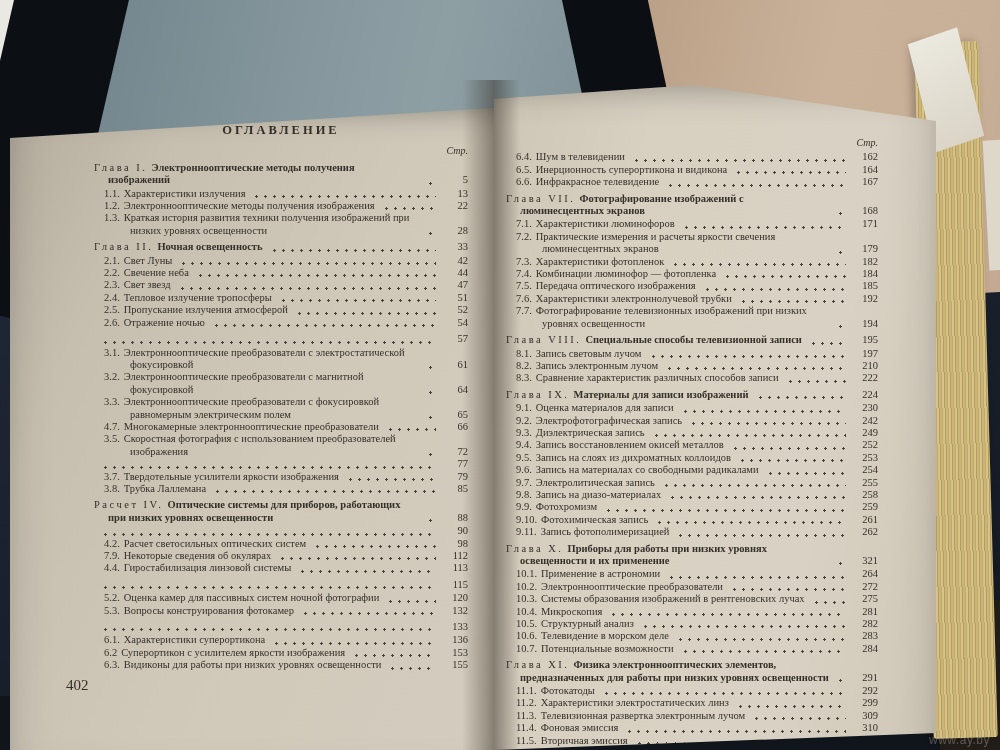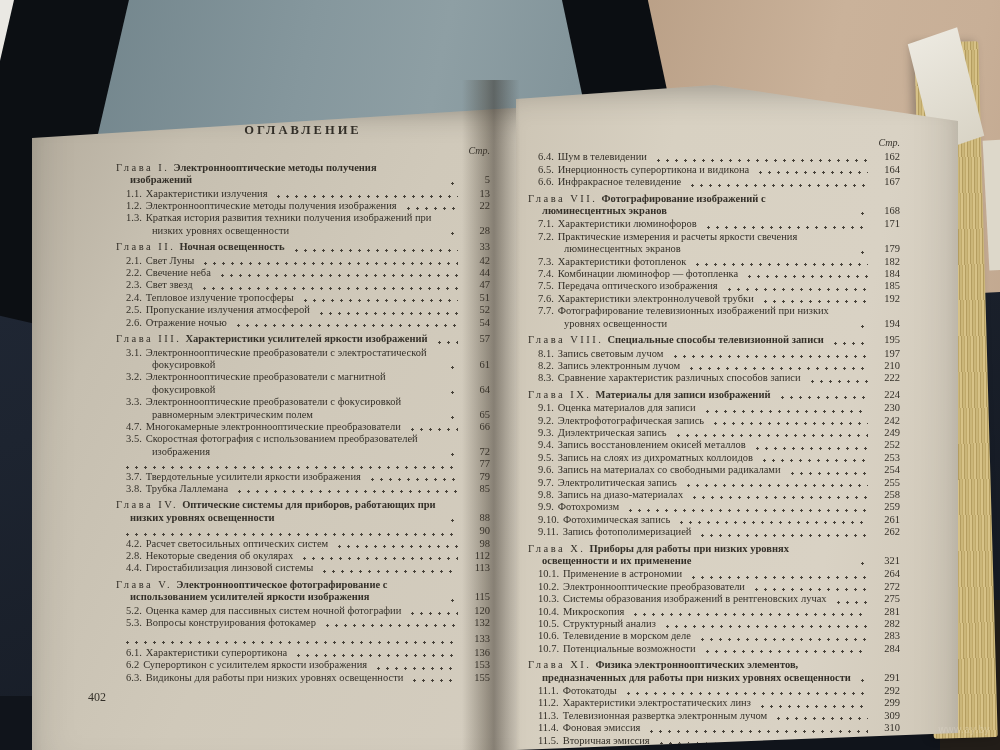--- a/index.html
+++ b/index.html
@@ -44,40 +44,40 @@
               box-shadow:6px 0 14px rgba(0,0,0,.25);
               padding:52px 58px 0 12px;box-sizing:border-box;}
   .gutter-shadow{position:absolute;left:462px;top:80px;width:58px;height:670px;z-index:4;
                  background:linear-gradient(90deg,rgba(60,52,40,0) 0%,rgba(60,52,40,.38) 42%,rgba(45,38,30,.46) 55%,rgba(60,52,40,0) 100%);
                  pointer-events:none;}
   .page-left::after{content:"";position:absolute;inset:0;pointer-events:none;
                     box-shadow:inset 0 26px 30px -24px rgba(0,0,0,.35), inset 30px 0 50px -40px rgba(0,0,0,.25);}
   .page-right::after{content:"";position:absolute;inset:0;pointer-events:none;
                      box-shadow:inset 0 30px 34px -26px rgba(0,0,0,.30), inset -34px 0 50px -40px rgba(0,0,0,.22);}
   
-  .toc{font-size:10.5px;line-height:12.4px;margin-left:22px;}
+  .toc{font-size:10.5px;line-height:12.4px;}
   .toc-title{text-align:center;font-weight:bold;font-size:12.5px;letter-spacing:3px;
              margin:0 0 9px 0;}
   .str-label{text-align:right;font-style:italic;font-size:10px;margin-bottom:2px;}
   .entry{display:flex;align-items:flex-end;}
   .entry.chapter{margin-top:4px;margin-bottom:1px;}
   .e-text{position:relative;}
   .entry.section .e-text{padding-left:36px;text-indent:-26px;}
   .entry.chapter .e-text{padding-left:14px;text-indent:-14px;}
   .entry.chapter .e-label{letter-spacing:2.5px;}
   .entry.chapter .e-title{font-weight:bold;}
   .e-title{margin-left:4px;}
   .e-dots{flex:1;height:3px;min-width:10px;margin:0 6px 2px 7px;align-self:flex-end;
           background-image:radial-gradient(circle,rgba(54,49,41,.9) 1px,rgba(54,49,41,0) 1.35px);
           background-size:9px 3px;background-repeat:repeat-x;background-position:left bottom;}
   .e-page{min-width:26px;text-align:right;white-space:nowrap;}
-  .folio{font-size:12px;margin-top:7px;}
+  .folio{font-size:15px;margin-top:7px;}
   .folio-left{margin-left:-28px;}
-  .watermark{position:absolute;right:10px;bottom:15px;z-index:5;
-             font-family:"Liberation Sans",sans-serif;font-size:10px;
+  .watermark{position:absolute;right:10px;bottom:3px;z-index:5;
+             font-family:"Liberation Sans",sans-serif;font-size:12px;
              color:rgba(235,228,215,.30);letter-spacing:.5px;}
 </style>
 </head>
 <body>
 
 <div class="scene">
   <div class="bg bg-white-corner"></div>
   <div class="bg bg-teal"></div>
   <div class="bg bg-black-left"></div>
   <div class="bg bg-tan"></div>
@@ -142,21 +142,20 @@
     <span class="e-text"><span class="e-label">2.5.</span><span class="e-title">Пропускание излучения атмосферой</span></span>
     <span class="e-dots"></span>
     <span class="e-page">52</span>
   </div>
         <div class="entry section">
     <span class="e-text"><span class="e-label">2.6.</span><span class="e-title">Отражение ночью</span></span>
     <span class="e-dots"></span>
     <span class="e-page">54</span>
   </div>
         <div class="entry chapter">
-    <span class="e-text"><span class="e-label">Глава III.</span><span class="e-title">Характеристики усилителей яркости изображений</span></span>
     <span class="e-dots"></span>
     <span class="e-page">57</span>
   </div>
         <div class="entry section">
     <span class="e-text"><span class="e-label">3.1.</span><span class="e-title">Электроннооптические преобразователи с электростатической фокусировкой</span></span>
     <span class="e-dots"></span>
     <span class="e-page">61</span>
   </div>
         <div class="entry section">
     <span class="e-text"><span class="e-label">3.2.</span><span class="e-title">Электроннооптические преобразователи с магнитной фокусировкой</span></span>
@@ -186,45 +185,44 @@
     <span class="e-text"><span class="e-label">3.7.</span><span class="e-title">Твердотельные усилители яркости изображения</span></span>
     <span class="e-dots"></span>
     <span class="e-page">79</span>
   </div>
         <div class="entry section">
     <span class="e-text"><span class="e-label">3.8.</span><span class="e-title">Трубка Лаллемана</span></span>
     <span class="e-dots"></span>
     <span class="e-page">85</span>
   </div>
         <div class="entry chapter">
-    <span class="e-text"><span class="e-label">Глава IV.</span><span class="e-title">Оптические системы для приборов, работающих при низких уровнях освещенности</span></span>
+    <span class="e-text"><span class="e-label">Расчет IV.</span><span class="e-title">Оптические системы для приборов, работающих при низких уровнях освещенности</span></span>
     <span class="e-dots"></span>
     <span class="e-page">88</span>
   </div>
         <div class="entry section">
     <span class="e-dots"></span>
     <span class="e-page">90</span>
   </div>
         <div class="entry section">
     <span class="e-text"><span class="e-label">4.2.</span><span class="e-title">Расчет светосильных оптических систем</span></span>
     <span class="e-dots"></span>
     <span class="e-page">98</span>
   </div>
         <div class="entry section">
-    <span class="e-text"><span class="e-label">2.8.</span><span class="e-title">Некоторые сведения об окулярах</span></span>
+    <span class="e-text"><span class="e-label">7.9.</span><span class="e-title">Некоторые сведения об окулярах</span></span>
     <span class="e-dots"></span>
     <span class="e-page">112</span>
   </div>
         <div class="entry section">
     <span class="e-text"><span class="e-label">4.4.</span><span class="e-title">Гиростабилизация линзовой системы</span></span>
     <span class="e-dots"></span>
     <span class="e-page">113</span>
   </div>
         <div class="entry chapter">
-    <span class="e-text"><span class="e-label">Глава V.</span><span class="e-title">Электроннооптическое фотографирование с использованием усилителей яркости изображения</span></span>
     <span class="e-dots"></span>
     <span class="e-page">115</span>
   </div>
         <div class="entry section">
     <span class="e-text"><span class="e-label">5.2.</span><span class="e-title">Оценка камер для пассивных систем ночной фотографии</span></span>
     <span class="e-dots"></span>
     <span class="e-page">120</span>
   </div>
         <div class="entry section">
     <span class="e-text"><span class="e-label">5.3.</span><span class="e-title">Вопросы конструирования фотокамер</span></span>

